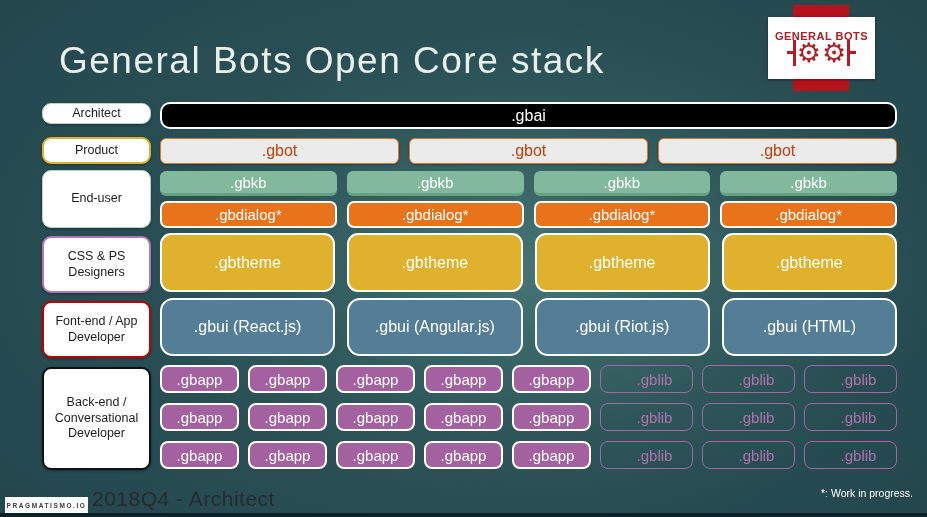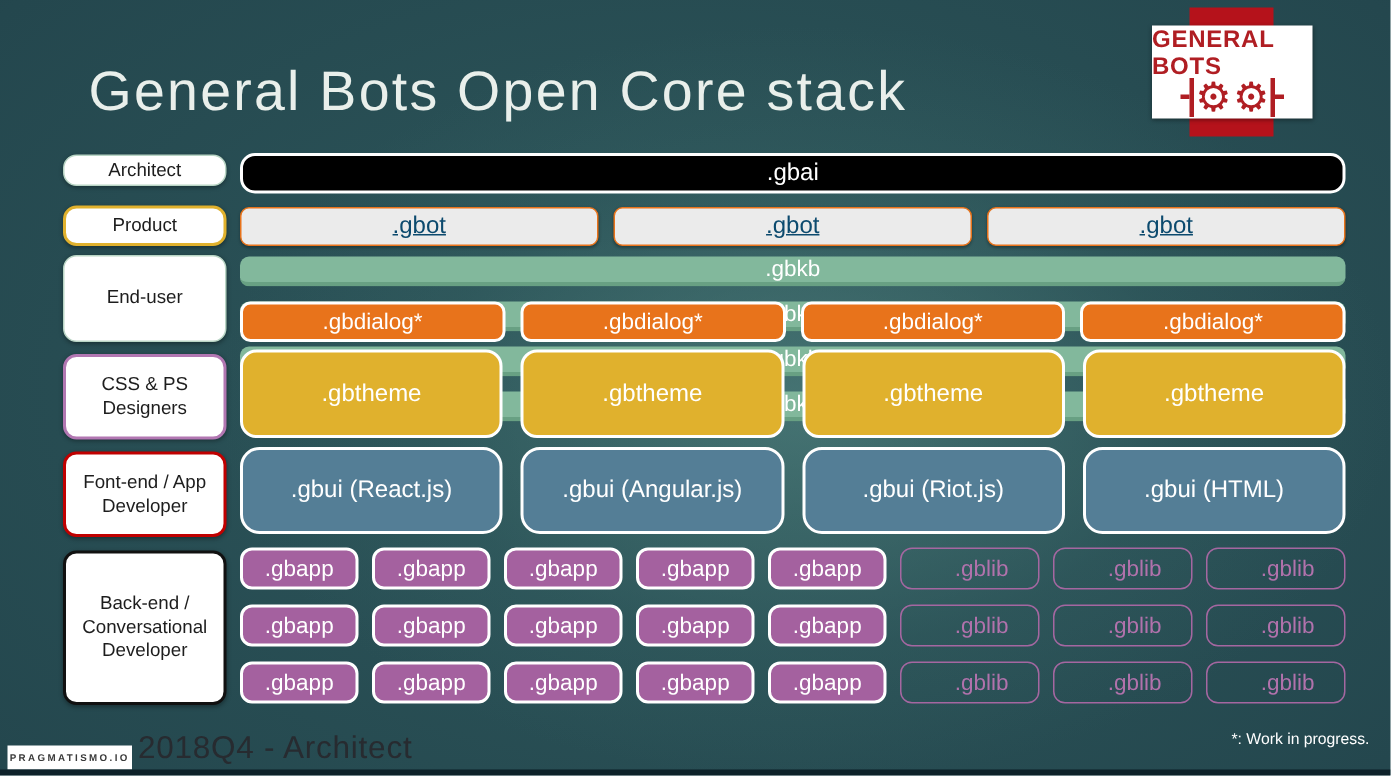--- a/index.html
+++ b/index.html
@@ -13,21 +13,21 @@
   .title{
     position:absolute;left:59px;top:40px;width:720px;
     color:#e9efeb;font-size:37px;letter-spacing:1.5px;font-weight:400;
   }
   
   .logo-stripe{position:absolute;left:793px;top:5px;width:56px;height:86px;background:#b5121b;}
   .logo-box{
     position:absolute;left:768px;top:17px;width:107px;height:62px;background:#ffffff;
     box-shadow:0 1px 3px rgba(0,0,0,.4);display:flex;flex-direction:column;align-items:center;justify-content:center;
   }
-  .logo-text{color:#b01e23;font-size:16px;font-weight:bold;letter-spacing:.5px;}
+  .logo-text{color:#b01e23;font-size:11px;font-weight:bold;letter-spacing:.5px;}
   .logo-gears{display:flex;align-items:center;gap:1px;margin-top:-2px;}
   .gear{color:#b01e23;font-size:27px;line-height:27px;}
   .gbar{width:3px;height:26px;background:#b01e23;position:relative;}
   .gbar::before{content:"";position:absolute;top:11px;width:6px;height:3px;background:#b01e23;}
   .gbar.left::before{left:-6px;}
   .gbar.right::before{right:-6px;}
   
   .lbl{
     position:absolute;left:42px;width:109px;background:#ffffff;border-radius:9px;
     display:flex;align-items:center;justify-content:center;text-align:center;
@@ -42,22 +42,22 @@
   .lbl-backend{top:367px;height:103px;border:2px solid #111111;}
   
   .row{position:absolute;left:160px;width:737px;display:flex;gap:10px;}
   .box{
     flex:1;display:flex;align-items:center;justify-content:center;
     color:#ffffff;box-sizing:border-box;white-space:nowrap;
   }
   .row-gbai{top:102px;height:27px;}
   .gbai{background:#000000;border:2px solid #ffffff;border-radius:10px;font-size:16px;}
   .row-gbot{top:138px;height:26px;}
-  .gbot{background:#ebebeb;border:1.5px solid #e8731b;border-radius:6px;color:#0c4a6e;font-size:16px;box-shadow:0 1px 2px rgba(0,0,0,.3);text-decoration:underline;}
-  .row-gbkb{top:171px;height:25px;flex-direction:column;}
+  .gbot{background:#ebebeb;border:1.5px solid #e8731b;border-radius:6px;color:#c2410c;font-size:16px;box-shadow:0 1px 2px rgba(0,0,0,.3);}
+  .row-gbkb{top:171px;height:25px;}
   .gbkb{background:#82b89c;border-bottom:3px solid #68a083;border-radius:6px;font-size:15px;}
   .row-gbdialog{top:201px;height:27px;}
   .gbdialog{background:#e8731b;border:2px solid #ffffff;border-radius:7px;font-size:15px;}
   .row-gbtheme{top:233px;height:59px;gap:12px;}
   .gbtheme{background:#e0b12d;border:2px solid #ffffff;border-radius:11px;font-size:16px;}
   .row-gbui{top:298px;height:58px;gap:12px;}
   .gbui{background:#547e96;border:2px solid #ffffff;border-radius:13px;font-size:16px;}
   .row-apps{height:28px;gap:9px;}
   .row-apps1{top:365px;}
   .row-apps2{top:403px;}

